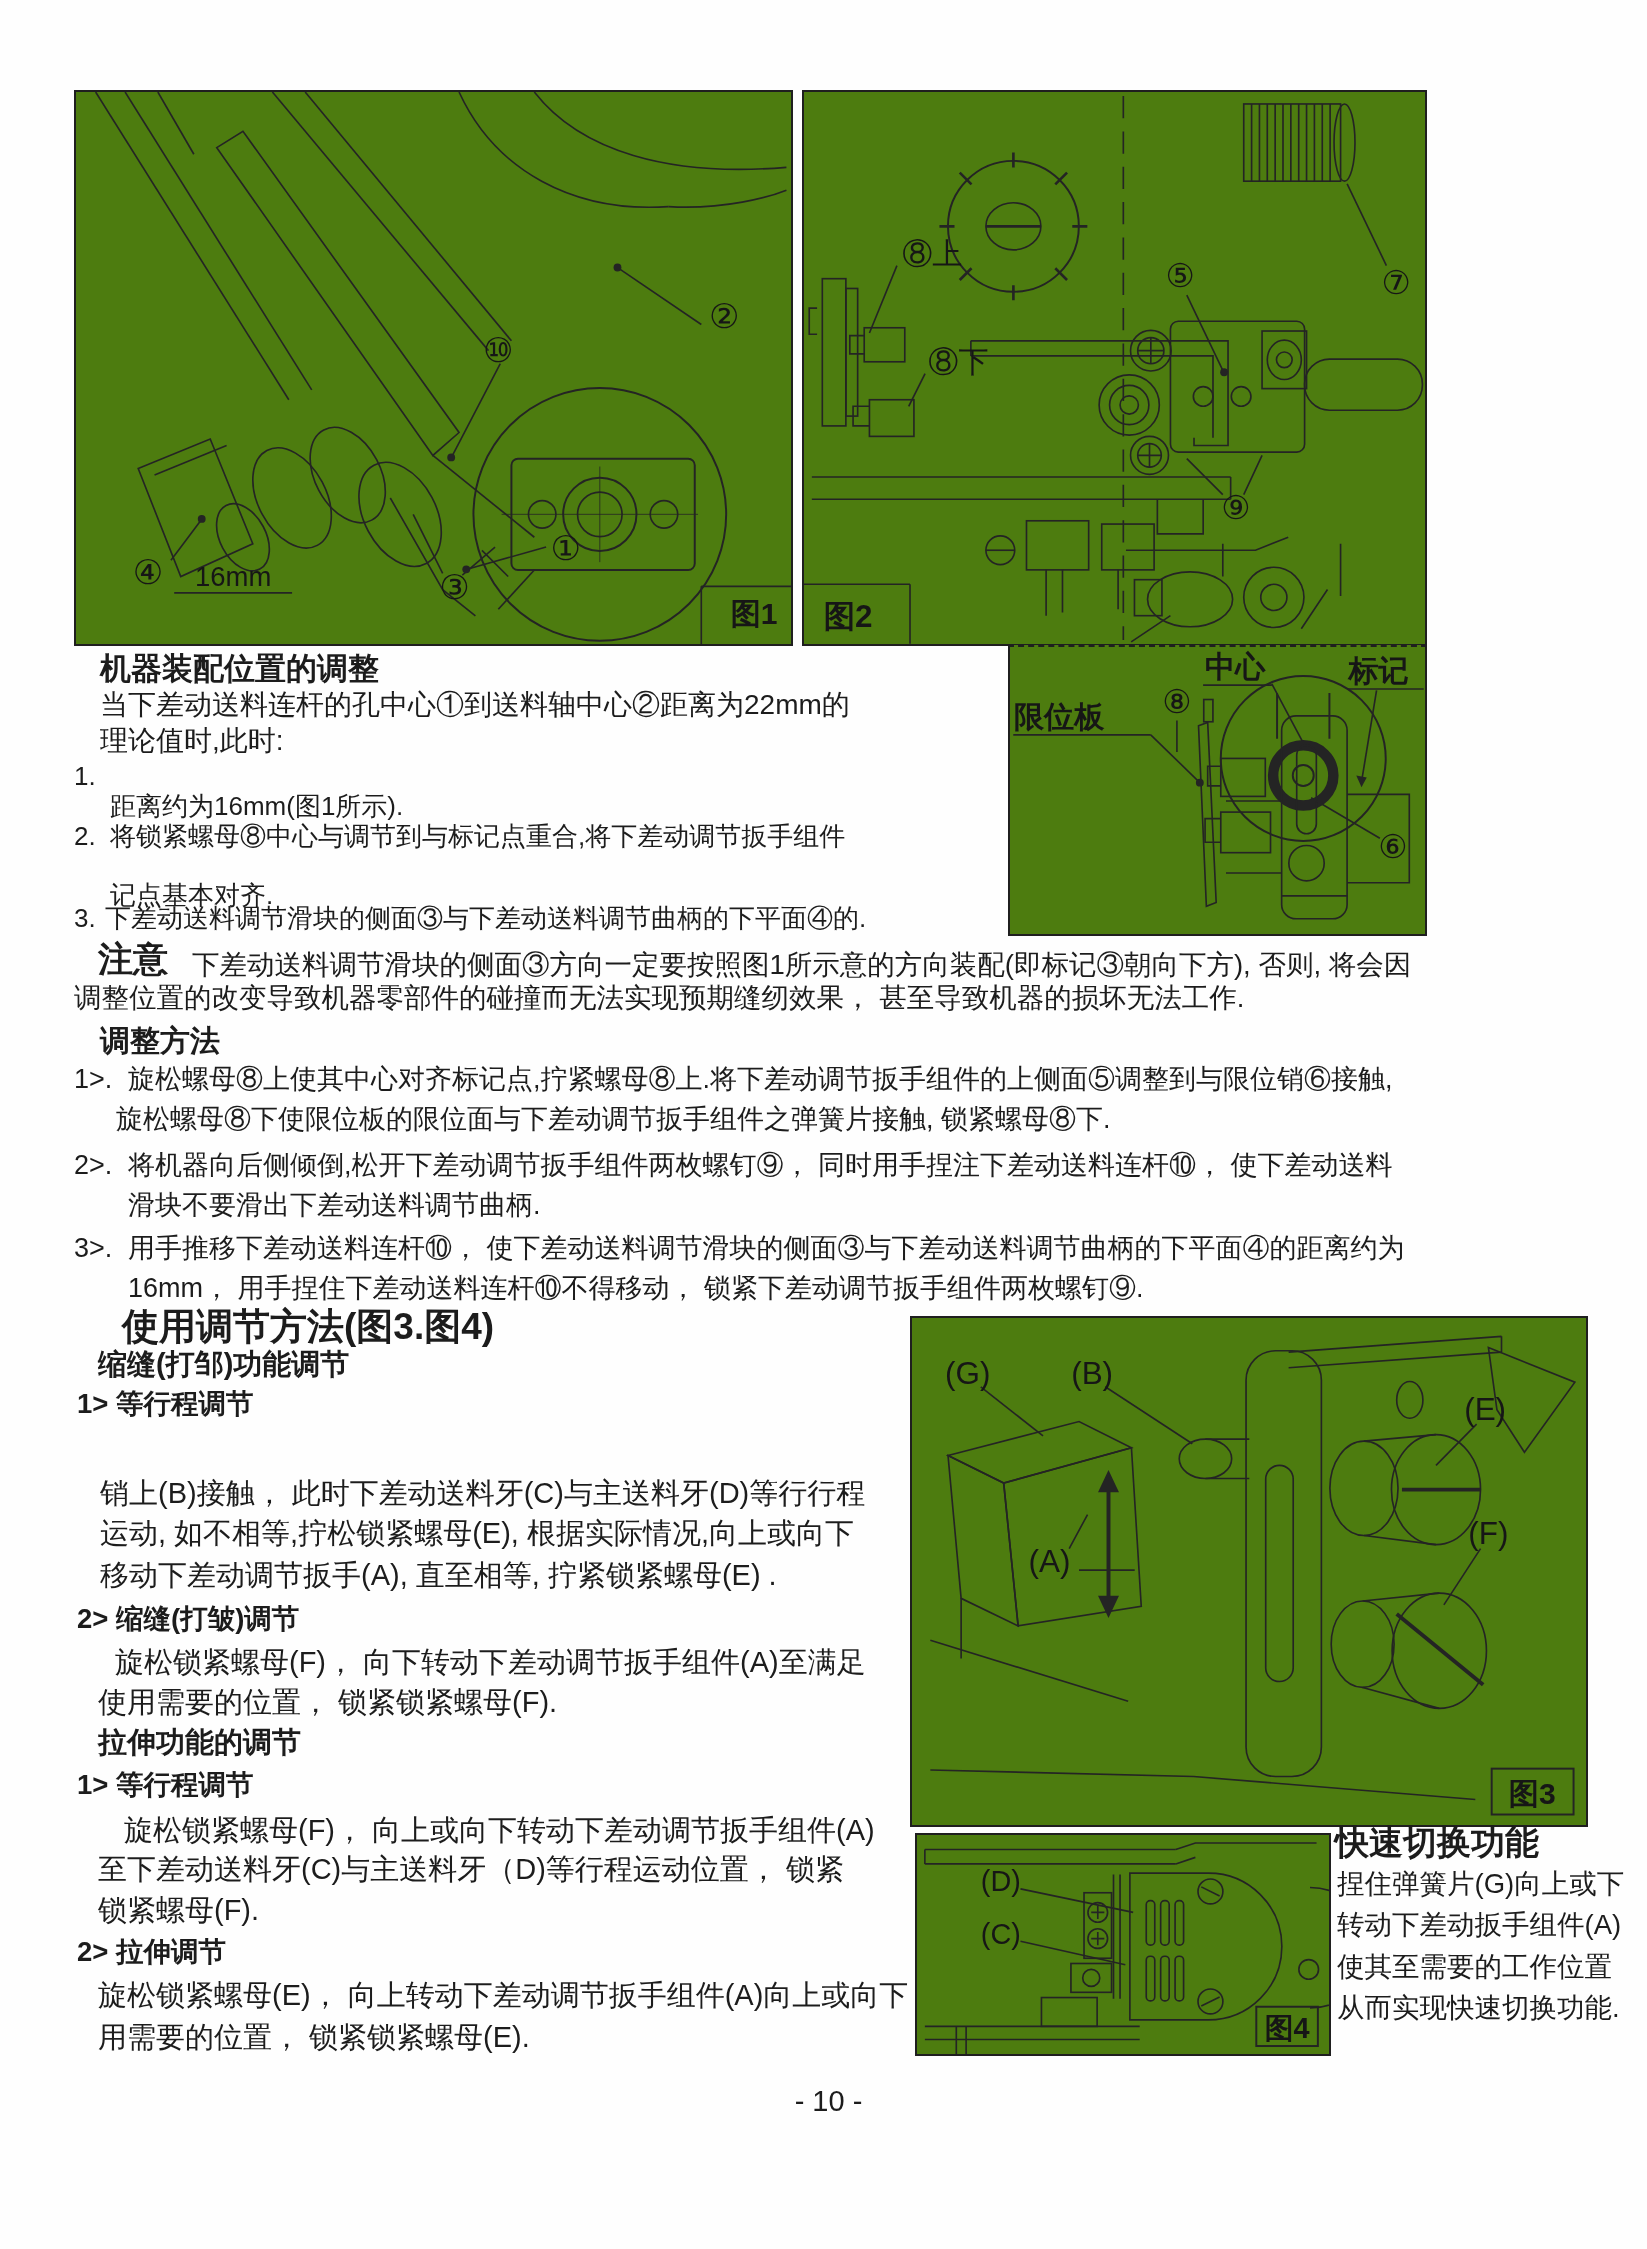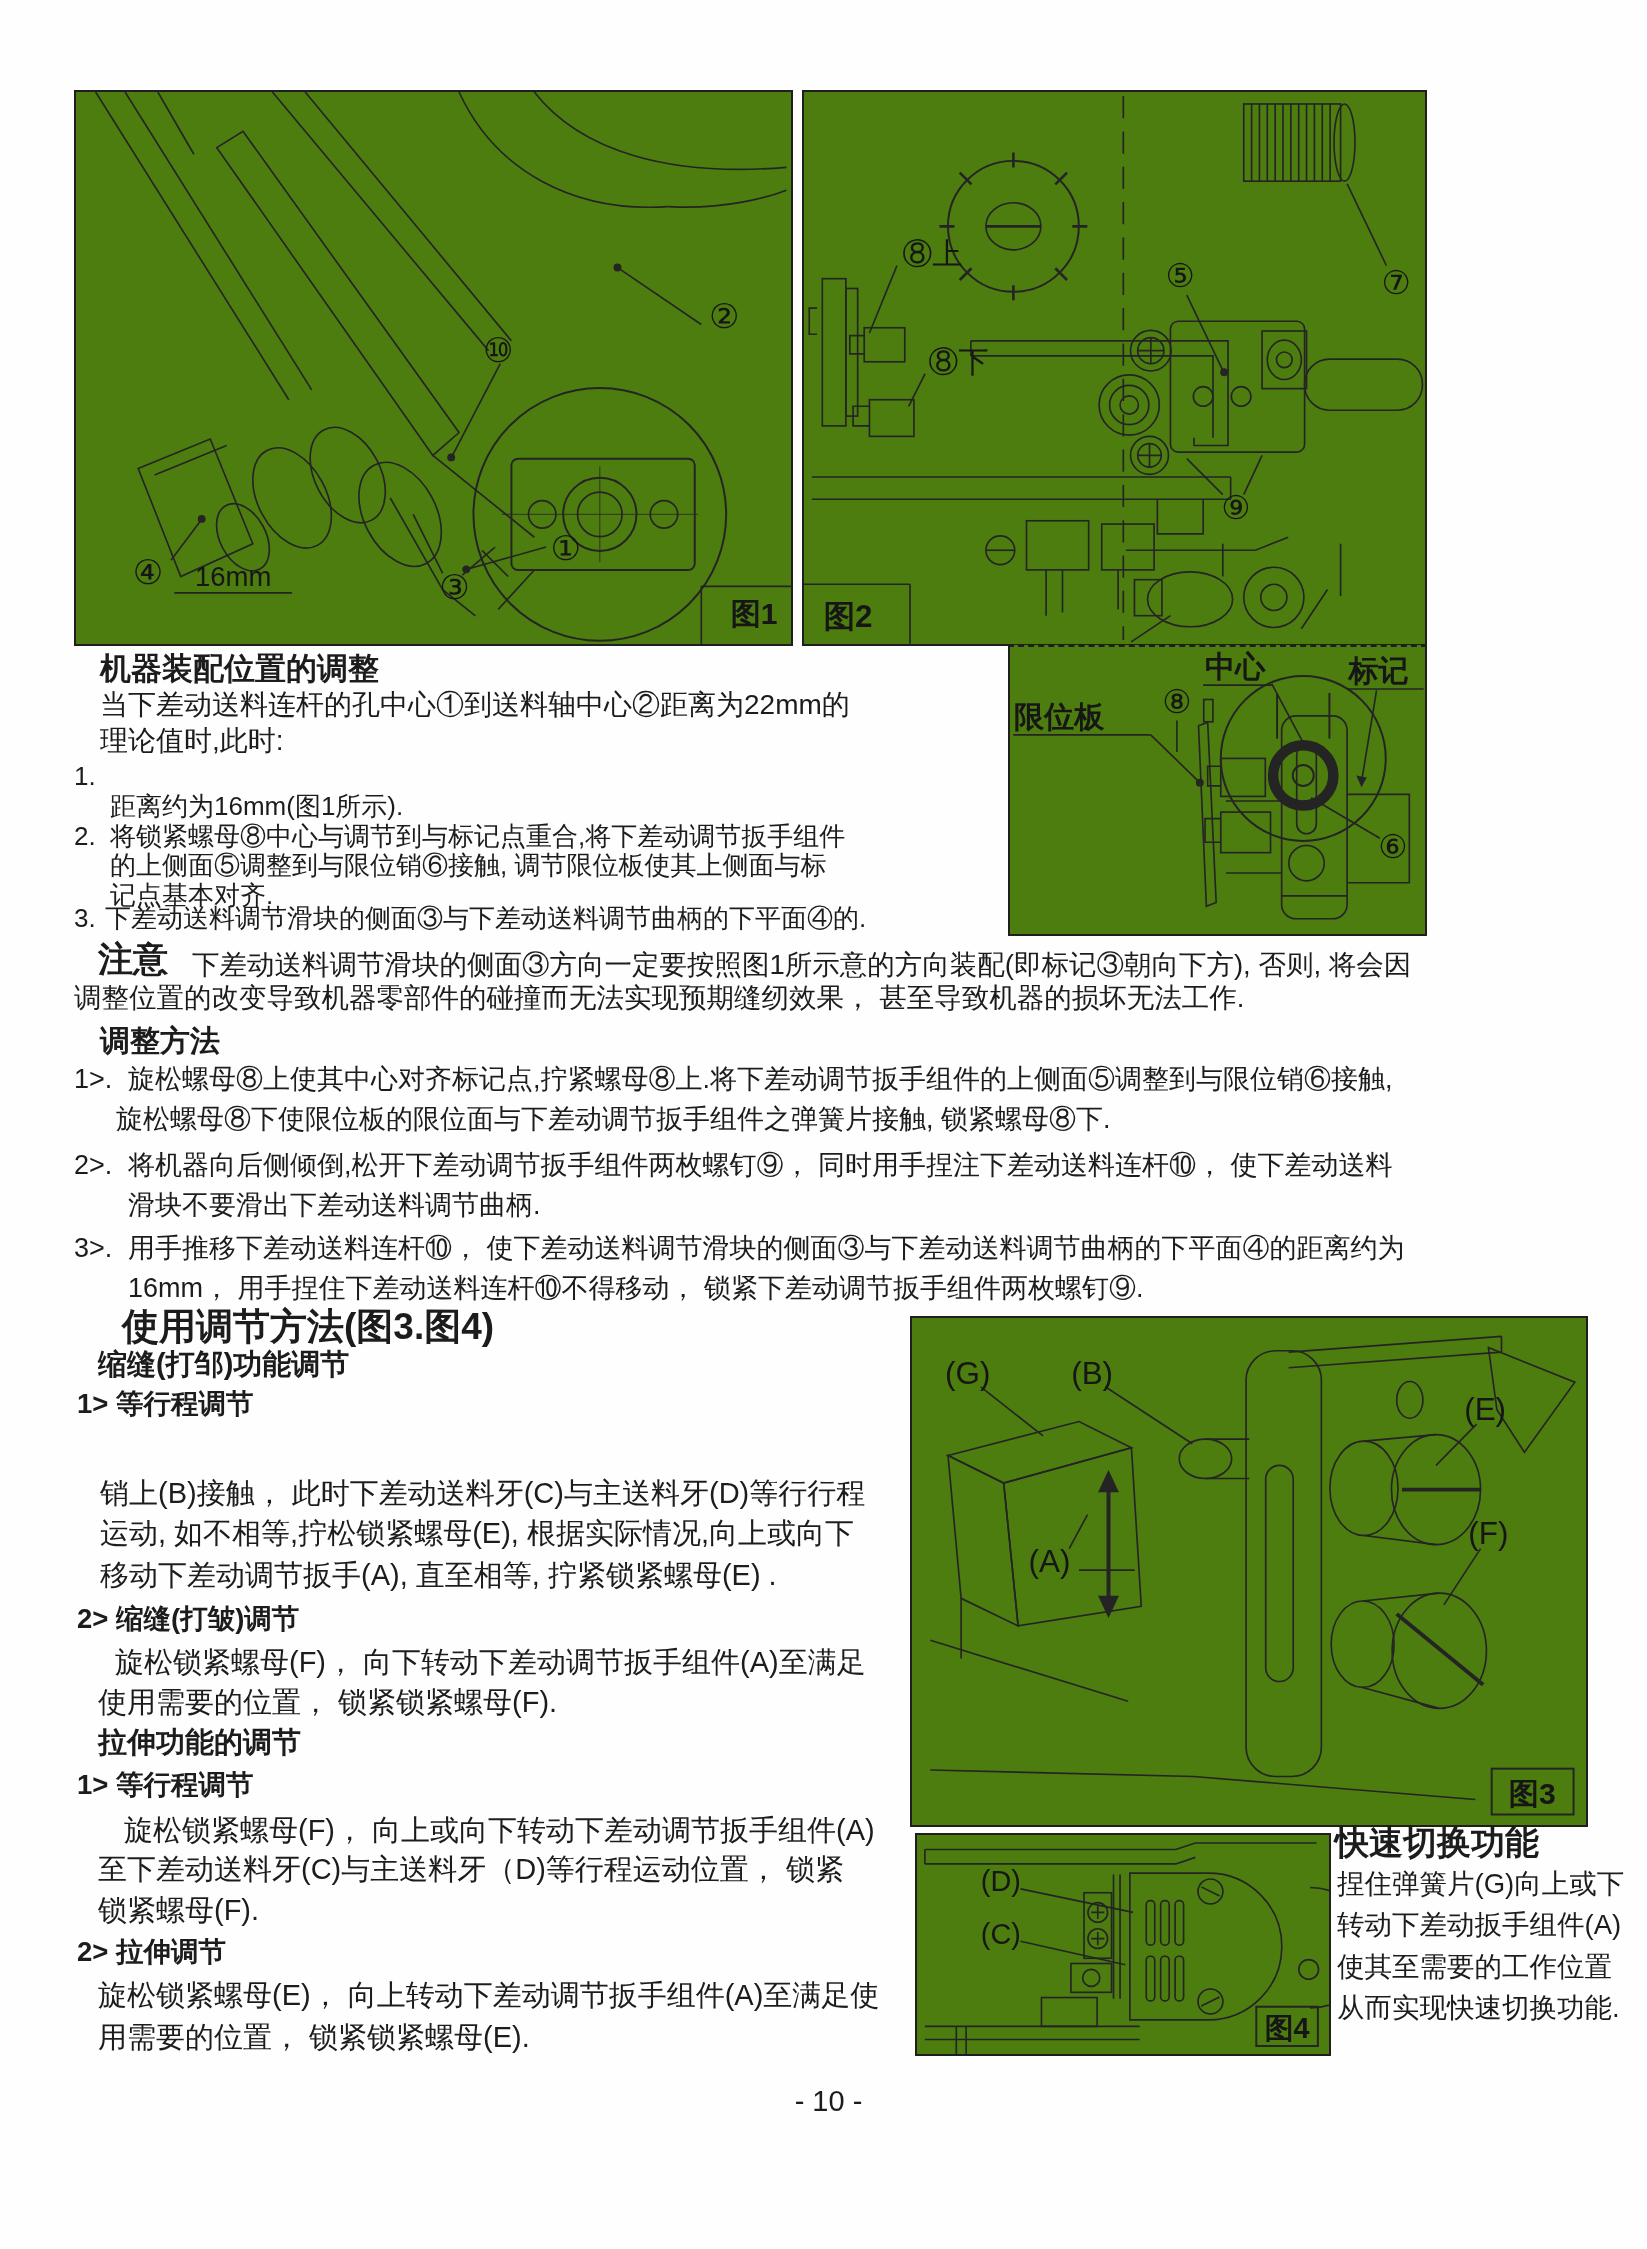--- a/index.html
+++ b/index.html
@@ -182,21 +182,20 @@
 
   <div class="t b" style="left:100px;top:653px;font-size:31px;">机器装配位置的调整</div>
   <div class="t" style="left:100px;top:691px;font-size:28px;">当下差动送料连杆的孔中心①到送料轴中心②距离为22mm的</div>
   <div class="t" style="left:100px;top:727px;font-size:28px;">理论值时,此时:</div>
 
   <div class="t" style="left:74px;top:763px;font-size:26px;">1.</div>
   <div class="t" style="left:110px;top:793px;font-size:26px;">距离约为16mm(图1所示).</div>
 
   <div class="t" style="left:74px;top:823px;font-size:26px;">2.</div>
   <div class="t" style="left:110px;top:823px;font-size:26px;">将锁紧螺母⑧中心与调节到与标记点重合,将下差动调节扳手组件</div>
-  <div class="t" style="left:110px;top:852px;font-size:26px;">的上侧面⑤调整到与限位销⑥接触, 调节限位板使其上侧面与标</div>
   <div class="t" style="left:110px;top:882px;font-size:26px;">记点基本对齐.</div>
 
   <div class="t" style="left:74px;top:905px;font-size:26px;">3.</div>
   <div class="t" style="left:105px;top:905px;font-size:26px;">下差动送料调节滑块的侧面③与下差动送料调节曲柄的下平面④的.</div>
 
   <div class="t b" style="left:98px;top:941px;font-size:35px;">注意</div>
   <div class="t" style="left:192px;top:951px;font-size:27.5px;">下差动送料调节滑块的侧面③方向一定要按照图1所示意的方向装配(即标记③朝向下方), 否则, 将会因</div>
   <div class="t" style="left:74px;top:984px;font-size:27.5px;">调整位置的改变导致机器零部件的碰撞而无法实现预期缝纫效果， 甚至导致机器的损坏无法工作.</div>
 
   <div class="t b" style="left:100px;top:1026px;font-size:30px;">调整方法</div>
@@ -226,21 +225,21 @@
   <div class="t" style="left:98px;top:1688px;font-size:29px;">使用需要的位置， 锁紧锁紧螺母(F).</div>
 
   <div class="t b" style="left:98px;top:1728px;font-size:29px;">拉伸功能的调节</div>
 
   <div class="t b" style="left:77px;top:1771px;font-size:27.5px;">1&gt; 等行程调节</div>
   <div class="t" style="left:124px;top:1816px;font-size:29px;">旋松锁紧螺母(F)， 向上或向下转动下差动调节扳手组件(A)</div>
   <div class="t" style="left:98px;top:1855px;font-size:29px;">至下差动送料牙(C)与主送料牙（D)等行程运动位置， 锁紧</div>
   <div class="t" style="left:98px;top:1896px;font-size:29px;">锁紧螺母(F).</div>
 
   <div class="t b" style="left:77px;top:1938px;font-size:27.5px;">2&gt; 拉伸调节</div>
-  <div class="t" style="left:98px;top:1981px;font-size:29px;">旋松锁紧螺母(E)， 向上转动下差动调节扳手组件(A)至满足使</div>
+  <div class="t" style="left:98px;top:1981px;font-size:29px;">旋松锁紧螺母(E)， 向上转动下差动调节扳手组件(A)向上或向下</div>
   <div class="t" style="left:98px;top:2023px;font-size:29px;">用需要的位置， 锁紧锁紧螺母(E).</div>
 
   <div class="panel" style="left:910px;top:1316px;width:678px;height:511px;">
     <svg width="674" height="507" viewBox="0 0 1029 774">
       <g class="ln">
         <path d="M105 105 L200 180"></path>
         <path d="M55 210 L255 158 L335 198 L140 252 Z"></path>
         <path d="M55 210 L140 252 L162 470 L75 428 Z"></path>
         <path d="M140 252 L335 198 L350 440 L162 470 Z"></path>
         <path d="M300 255 V435" stroke-width="6"></path>

